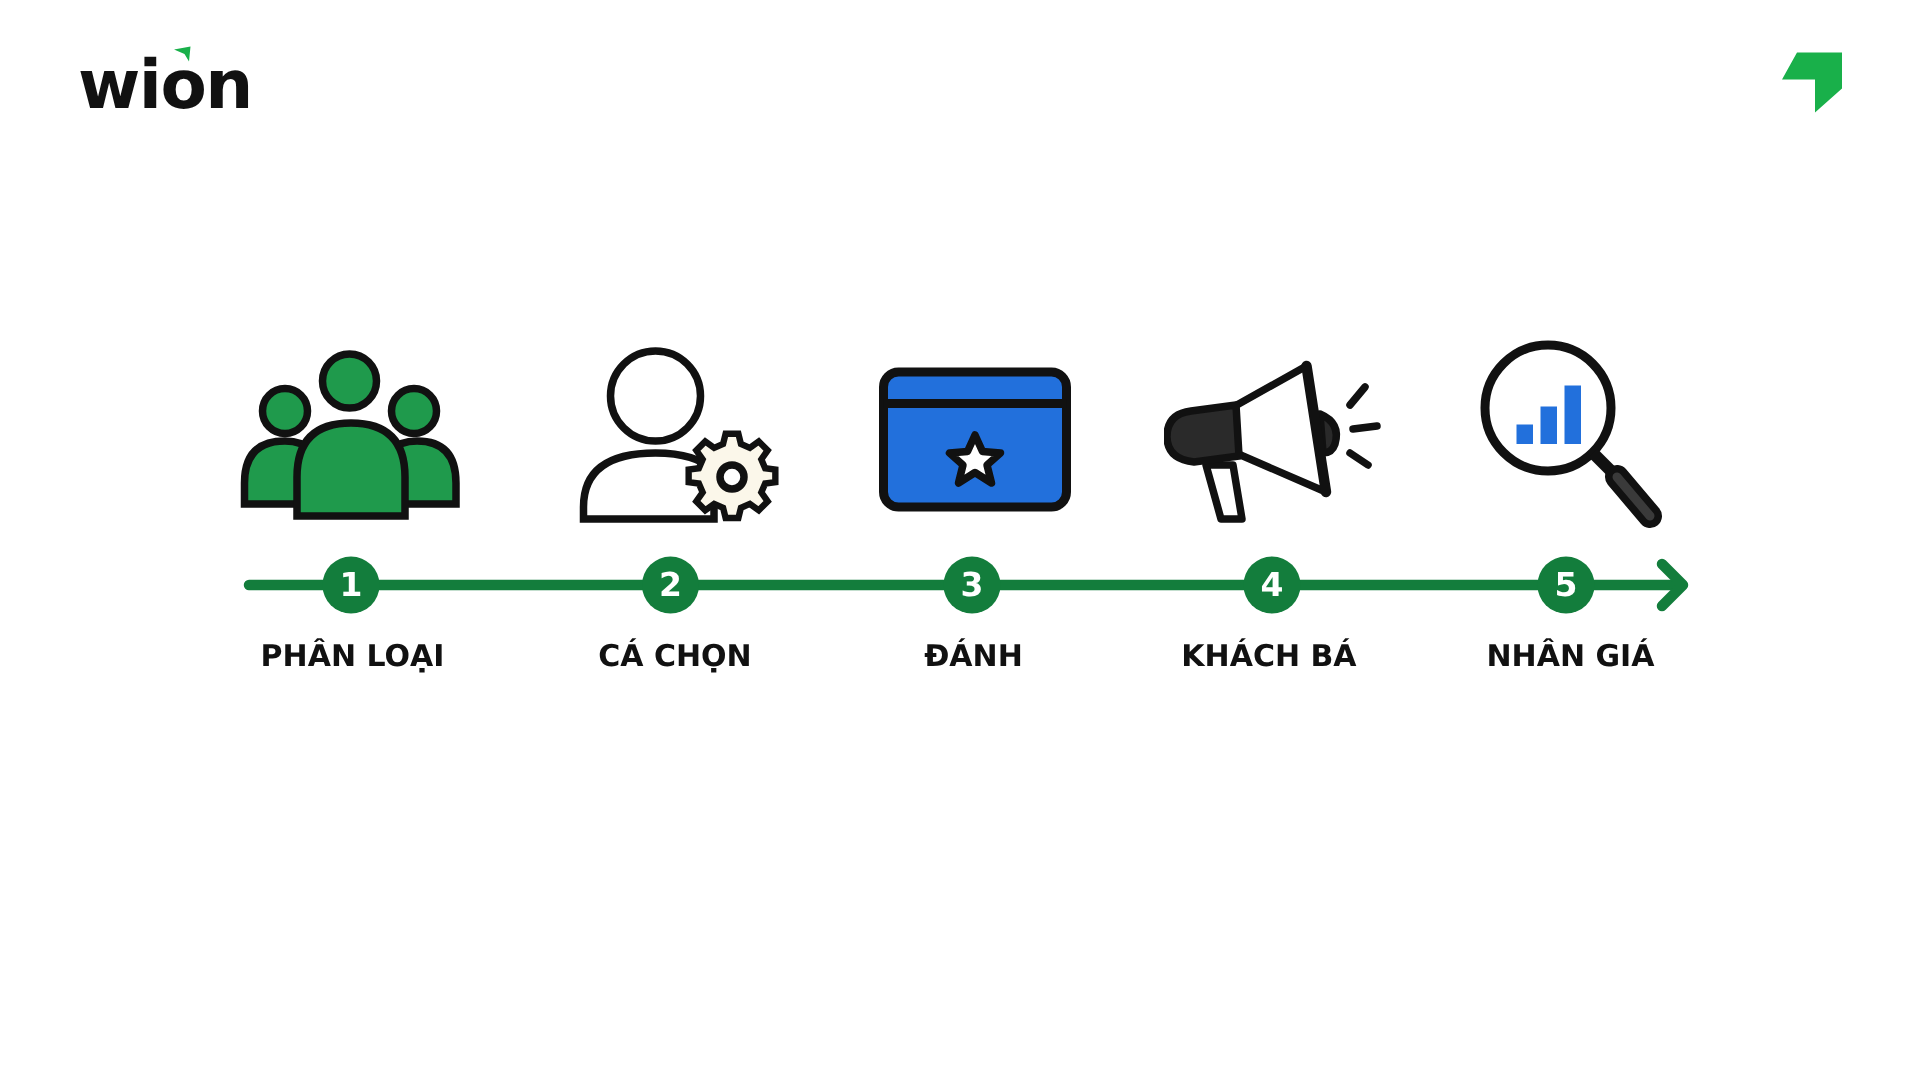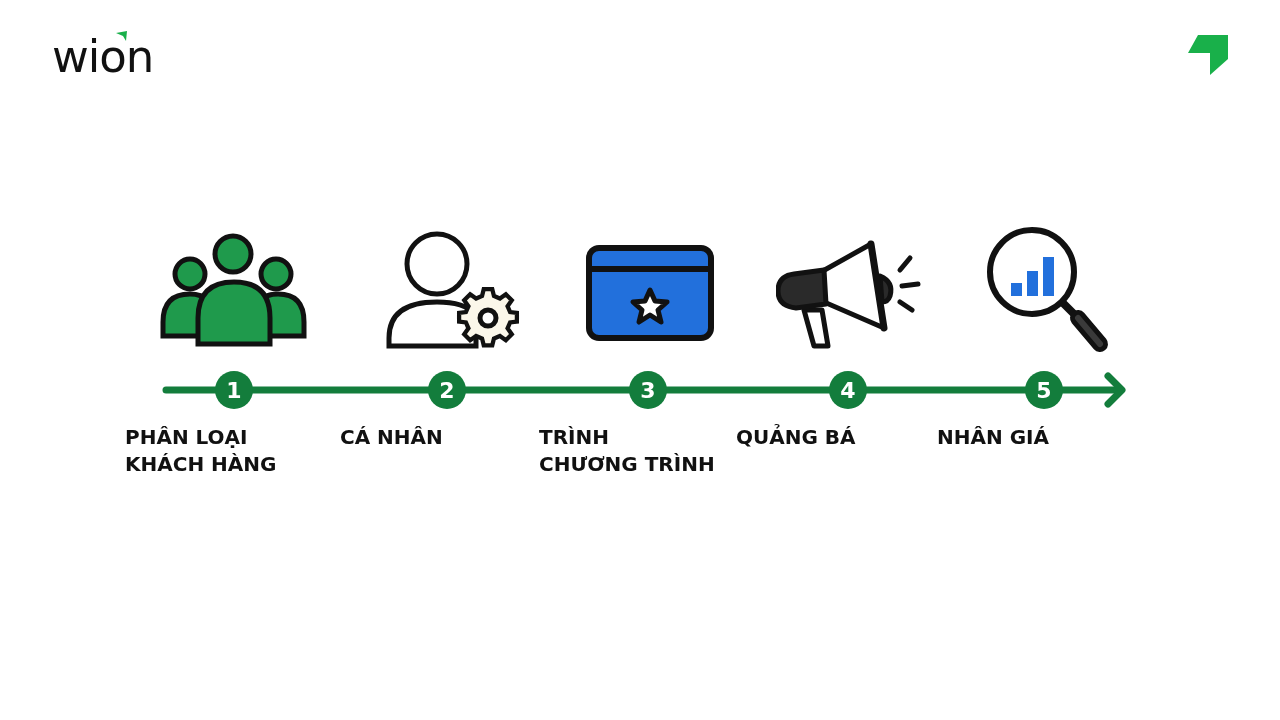--- a/index.html
+++ b/index.html
@@ -1,24 +1,24 @@
 <!DOCTYPE html>
 <html><head>
 <meta charset="utf-8">
 <style>
   html, body { margin: 0; padding: 0; }
   body { width: 1280px; height: 720px; background: #ffffff; position: relative; overflow: hidden; font-family: "DejaVu Sans", "Liberation Sans", sans-serif; }
   .logo { position: absolute; left: 52px; top: 28px; width: 140px; height: 56px; }
-  .logo-text { position: absolute; left: 0; top: 2px; font-size: 45px; font-weight: normal; color: #111; letter-spacing: -1px; font-family: "DejaVu Sans", sans-serif; }
+  .logo-text { position: absolute; left: 0; top: 2px; font-size: 45px; font-weight: bold; color: #111; letter-spacing: -1px; font-family: "DejaVu Sans", sans-serif; }
   .logo-mark { position: absolute; left: 63px; top: 2px; }
   .corner-mark { position: absolute; left: 1186px; top: 33px; }
   .icon { position: absolute; }
   .timeline { position: absolute; left: 160px; top: 370px; }
   .step-badge { position: absolute; width: 38px; height: 38px; border-radius: 50%; background: #137d3c; color: #fff; font-weight: bold; font-size: 22px; display: flex; align-items: center; justify-content: center; top: 371px; }
-  .step-label { position: absolute; top: 424px; width: 220px; font-weight: bold; font-size: 20px; line-height: 27px; color: #111; }
+  .step-label { position: absolute; top: 424px; width: 220px; text-align: center; font-weight: bold; font-size: 20px; line-height: 27px; color: #111; }
 </style>
 </head>
 <body>
 
 <div class="logo">
   <span class="logo-text">wion</span>
   <svg class="logo-mark" width="14" height="12" viewBox="0 0 14 12">
     <polygon points="1,3 12,1 11,11 8,6" fill="#19b04a"></polygon>
   </svg>
 </div>
@@ -84,27 +84,25 @@
 </svg>
 
 <div class="step-badge" style="left:215px">1</div>
 <div class="step-badge" style="left:428px">2</div>
 <div class="step-badge" style="left:629px">3</div>
 <div class="step-badge" style="left:829px">4</div>
 <div class="step-badge" style="left:1025px">5</div>
 
 <div class="step-label" style="left:125px">
   <div>PHÂN LOẠI</div>
-  <div>KHÁCH HÀNG</div>
 </div>
 <div class="step-label" style="left:340px">
-  <div>CÁ NHÂN</div>
+  <div>CÁ CHỌN</div>
 </div>
 <div class="step-label" style="left:539px">
-  <div>TRÌNH</div>
-  <div>CHƯƠNG TRÌNH</div>
+  <div>ĐÁNH</div>
 </div>
 <div class="step-label" style="left:736px">
-  <div>QUẢNG BÁ</div>
+  <div>KHÁCH BÁ</div>
 </div>
 <div class="step-label" style="left:937px">
   <div>NHÂN GIÁ</div>
 </div>
 
 </body></html>

